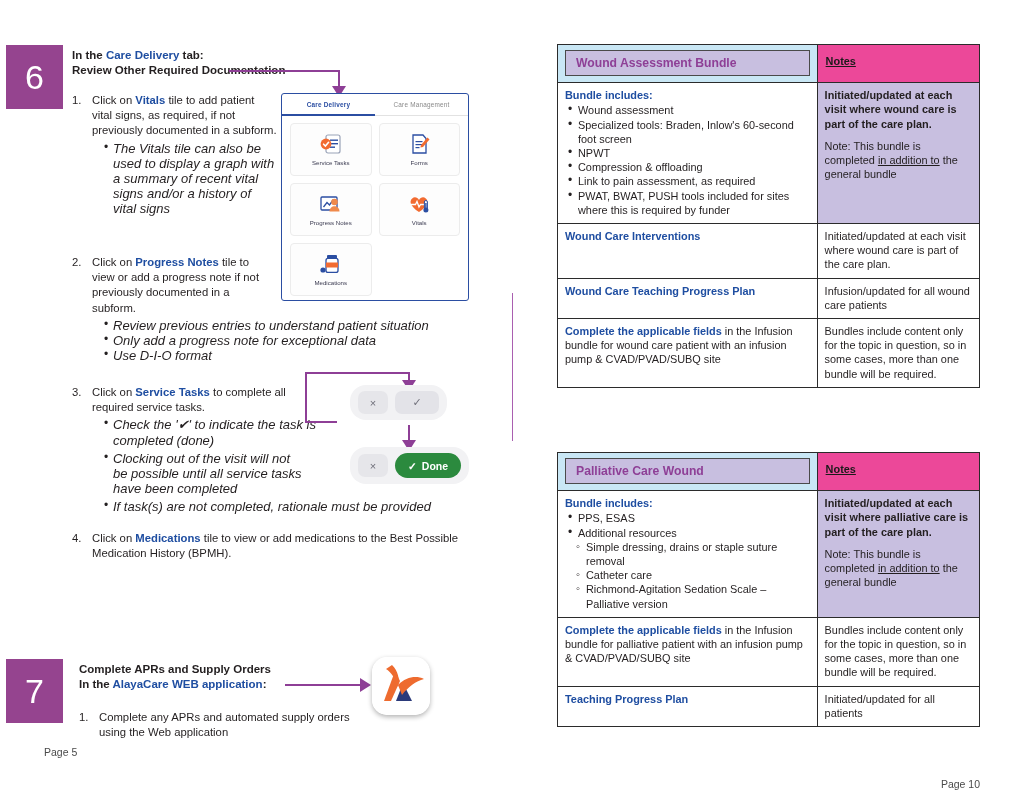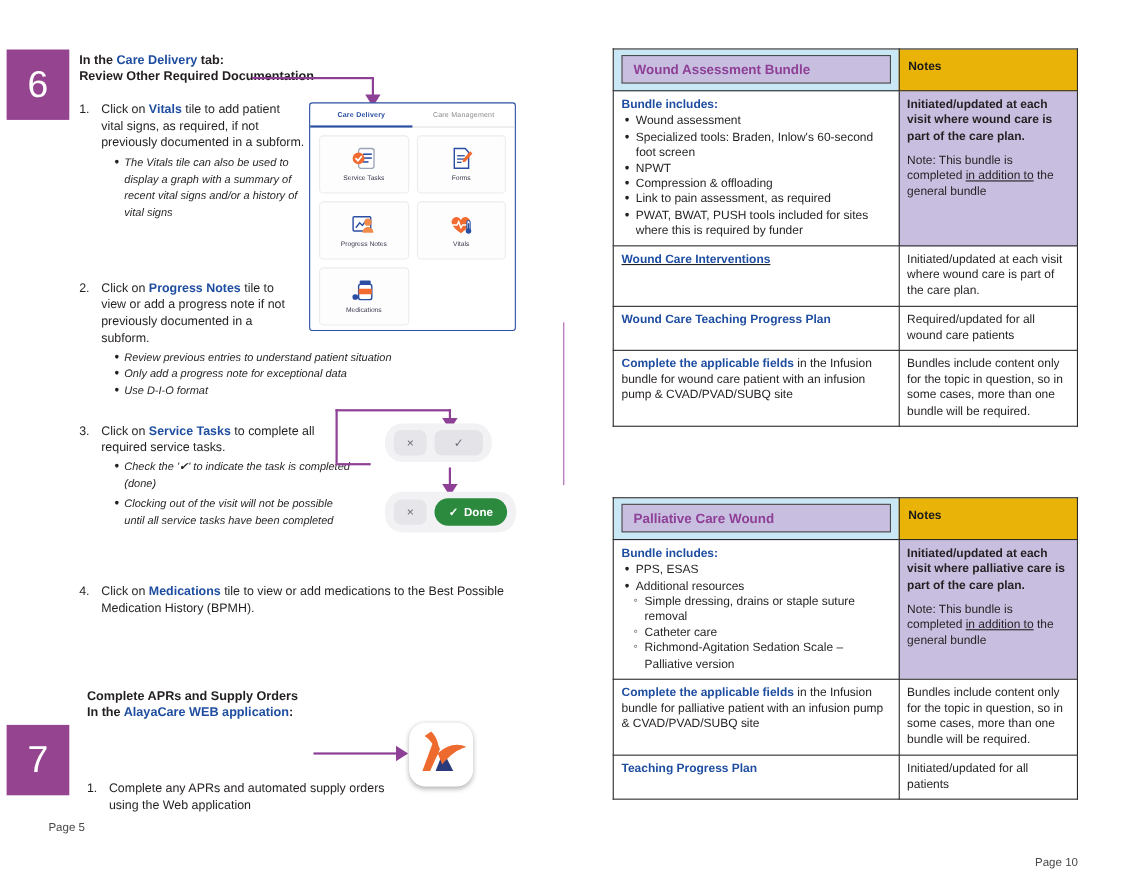--- a/index.html
+++ b/index.html
@@ -30,29 +30,29 @@
   }
   #step-6-badge { left:6px; top:45px; }
   #step-7-badge { left:6px; top:659px; }
 
   .step-heading {
     font-size:11.5px; font-weight:bold; color:#231f20; line-height:15px;
   }
   .accent-blue { color:#1f4ea1; font-weight:bold; }
 
   #step6-head { position:absolute; left:72px; top:48px; width:300px; }
-  #step7-head { position:absolute; left:79px; top:626px; width:300px; }
+  #step7-head { position:absolute; left:79px; top:662px; width:300px; }
 
   .num-item { position:absolute; font-size:11.3px; line-height:15.2px; color:#231f20; }
   .num-item .num { position:absolute; left:0; top:0; width:20px; }
   .num-item .body { display:block; margin-left:20px; }
 
   ul.sub { margin:2px 0 0 0; padding:0 0 0 12px; list-style:none; }
   ul.sub > li {
-    position:relative; font-style:italic; line-height:15.2px; font-size:10px;
+    position:relative; font-style:italic; line-height:15.2px; font-size:13px;
     padding-left:9px; margin-bottom:0;
   }
   ul.sub > li:before {
     content:"\2022"; position:absolute; left:0; top:-1px; font-style:normal; font-size:12px;
   }
 
   
   .arrow-line { position:absolute; background:#8e3f96; }
   .arrow-head { position:absolute; width:0; height:0; }
   .arrow-head.down {
@@ -150,22 +150,23 @@
 
   .hdr-left {
     background:#c9e7f5; padding:5px 7px 6px 7px !important;
   }
   .hdr-left .chip {
     background:#c8bfe0; border:1.3px solid #4a4a4a;
     color:#8e3f96; font-weight:bold; font-size:12.2px;
     padding:5px 10px;
   }
   .hdr-right {
-    background:#eab308; font-weight:bold; font-size:12px; color:#1a1a1a;
+    background:#ec4899; font-weight:bold; font-size:12px; color:#1a1a1a;
     padding:9px 8px !important;
+    text-decoration:underline;
   }
   .note-purple { background:#c8bfe0; }
   .note-strong { font-weight:bold; }
   .underline { text-decoration:underline; }
 
   td .title-blue { color:#1f4ea1; font-weight:bold; }
 
   ul.bundle-list { margin:1px 0 0 0; padding:0 0 0 2px; list-style:none; }
   ul.bundle-list > li { position:relative; padding-left:11px; }
   ul.bundle-list > li:before {
@@ -216,20 +217,21 @@
     <li>Use D-I-O format</li>
   </ul>
 
   <div class="num-item" id="item-3" style="left:72px; top:385px; width:240px;">
     <span class="num">3.</span>
     <span class="body">
       <span>Click on </span><span class="accent-blue">Service Tasks</span><span> to complete all required service tasks.</span>
       <ul class="sub">
         <li style="width:218px;">Check the '✔' to indicate the task is completed (done)</li>
         <li style="width:200px; margin-top:3px;">Clocking out of the visit will not be possible until all service tasks have been completed</li>
+        <li style="width:350px; margin-top:3px;">If task(s) are not completed, rationale must be provided</li>
       </ul>
     </span>
   </div>
 
   <div class="arrow-line" style="left:307px; top:421px; width:30px; height:2.2px;"></div>
   <div class="arrow-line" style="left:305px; top:372px; width:2.2px; height:51px;"></div>
   <div class="arrow-line" style="left:305px; top:372px; width:105px; height:2.2px;"></div>
   <div class="arrow-line" style="left:408px; top:372px; width:2.2px; height:10px;"></div>
   <div class="arrow-head down" style="left:402px; top:380px;"></div>
 
@@ -373,31 +375,31 @@
       </ul>
     </td>
     <td class="col-right note-purple">
       <span class="note-strong">Initiated/updated at each visit where wound care is part of the care plan.</span>
       <span class="note-gap"><span>Note: This bundle is completed </span><span class="underline">in addition to</span><span> the general bundle</span></span>
     </td>
   </tr>
 
 
   <tr>
-    <td class="col-left" style="height:54px;text-decoration:underline;">
+    <td class="col-left" style="height:54px;">
       <span class="title-blue">Wound Care Interventions</span>
     </td>
     <td class="col-right">Initiated/updated at each visit where wound care is part of the care plan.</td>
   </tr>
 
   <tr>
     <td class="col-left" style="height:36px;">
       <span class="title-blue">Wound Care Teaching Progress Plan</span>
     </td>
-    <td class="col-right">Required/updated for all wound care patients</td>
+    <td class="col-right">Infusion/updated for all wound care patients</td>
   </tr>
 
   <tr>
     <td class="col-left">
       <span class="title-blue">Complete the applicable fields</span><span> in the Infusion bundle for wound care patient with an infusion pump &amp; CVAD/PVAD/SUBQ site</span>
     </td>
     <td class="col-right">Bundles include content only for the topic in question, so in some cases, more than one bundle will be required.</td>
   </tr>
 </tbody>
   </table>

